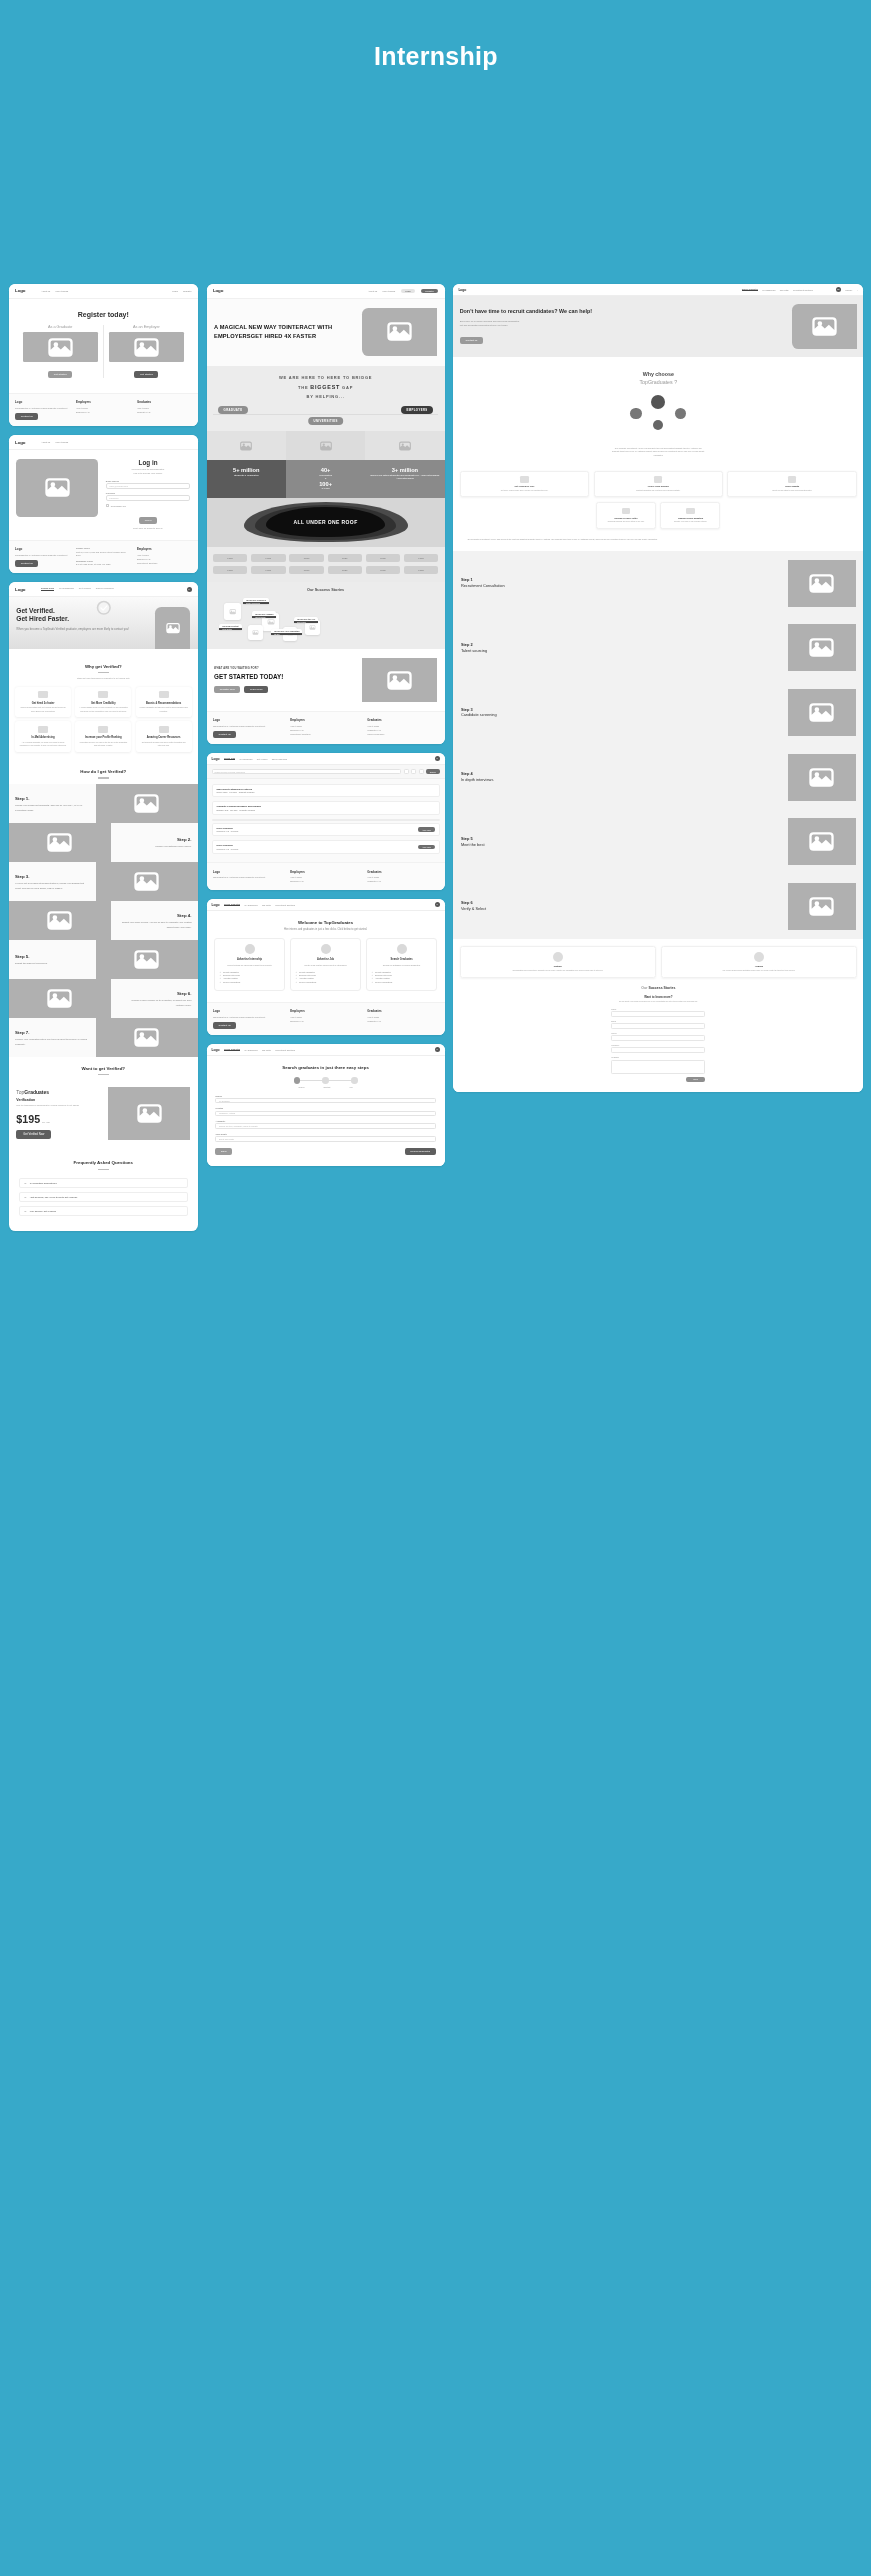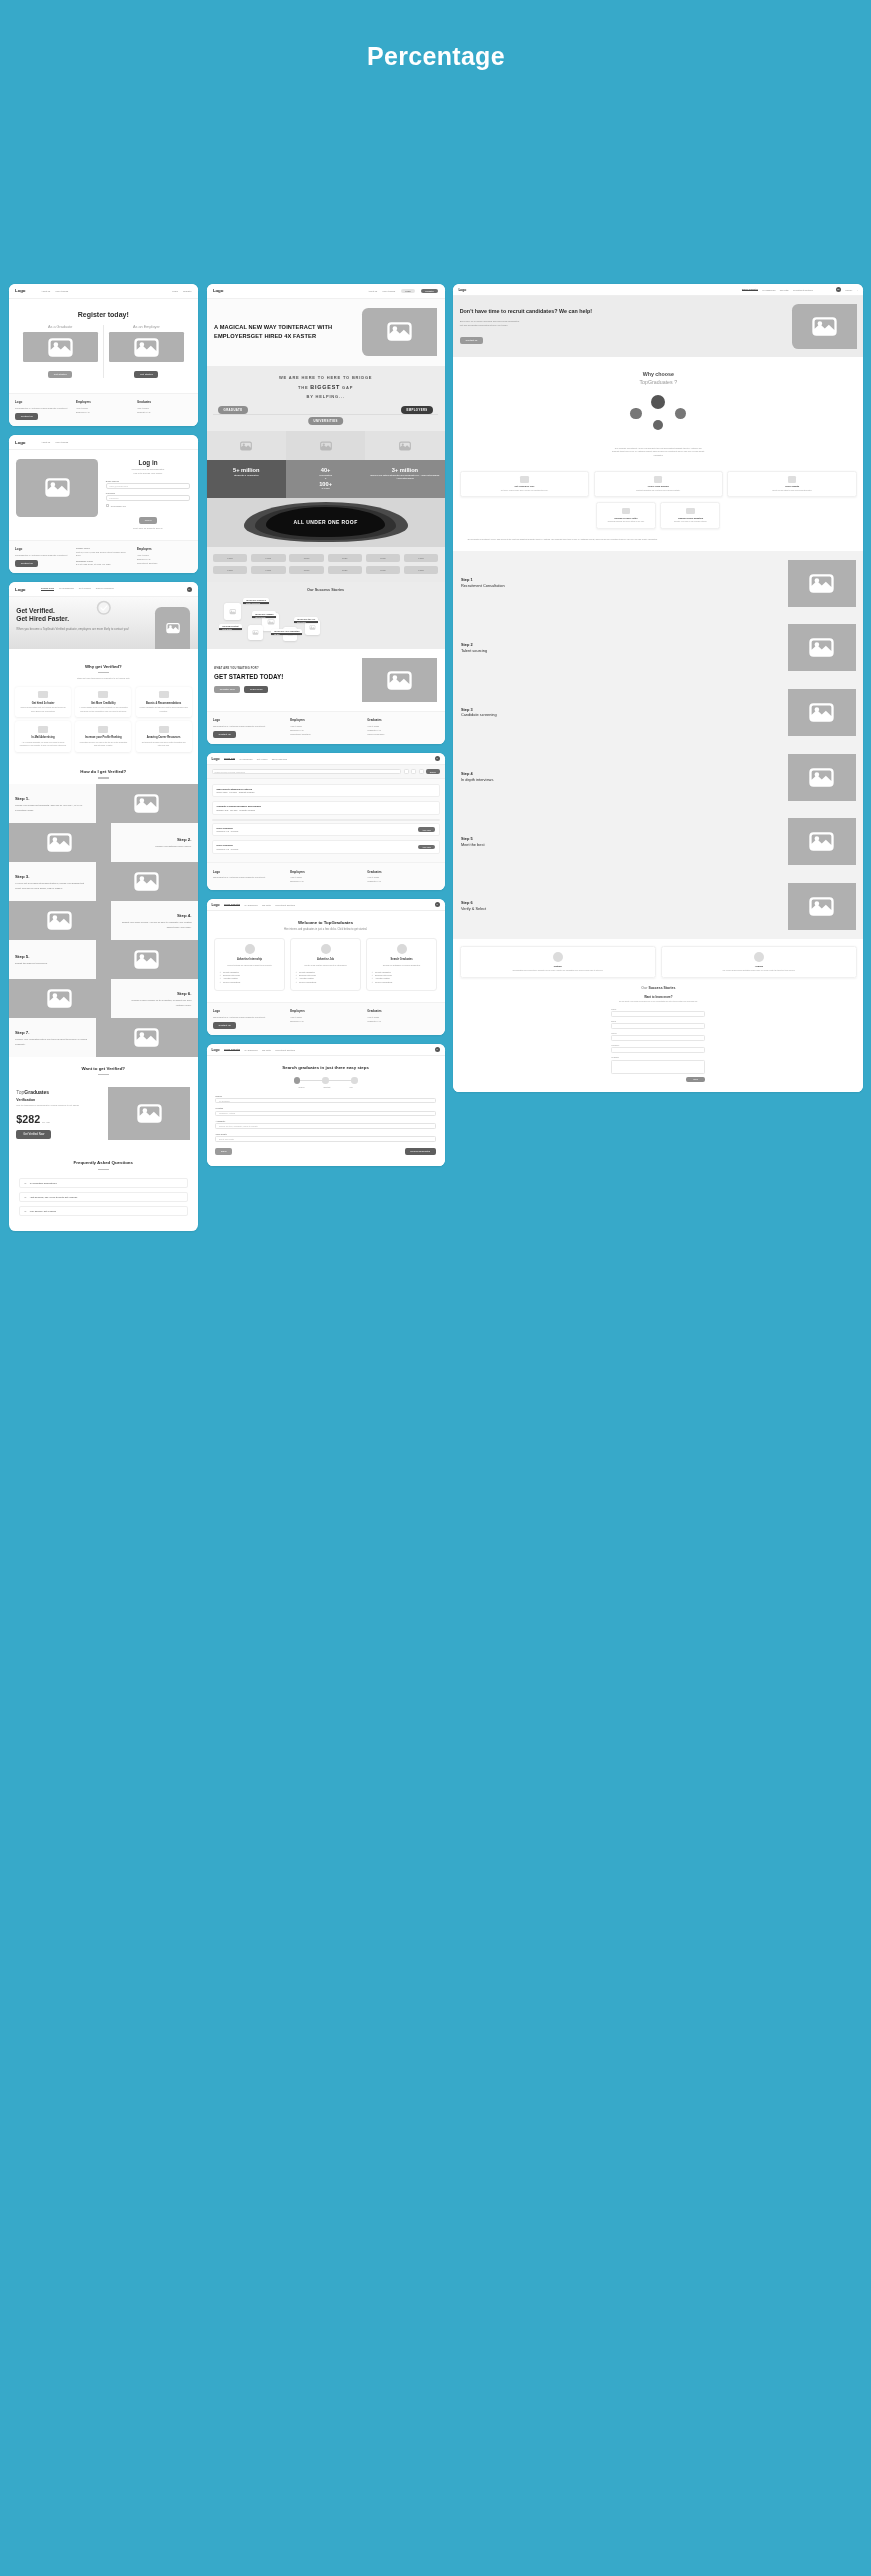--- a/index.html
+++ b/index.html
@@ -242,21 +242,21 @@
   .know { text-align:center; }
   .know h4 { font-size:2.9px; font-weight:bold; color:#3b3b3b; margin-bottom:1.9px; }
   .know p { font-size:1.8px; color:#a2a2a2; line-height:1.7; margin-bottom:4.4px; }
   .know .fi { border:0.6px solid #e6e6e6; border-radius:1.3px; height:5.7px; margin-bottom:3.1px; }
   .know .fi.big { height:14px; }
   .know .sendbtn { background:#8e8e8e; color:#fff; font-size:2px; padding:1.9px 7.5px; border-radius:1.9px; display:inline-block; float:right; }
 </style>
 </head>
 <body>
 
-<div class="page-title">Percentage</div>
+<div class="page-title">Internship</div>
 
 <div class="cols">
 
   <div class="col col-1">
 
     <div class="card">
       <div class="navbar">
         <span class="logo">Logo</span>
         <span class="navlinks">
           <span>About us</span>
@@ -543,21 +543,21 @@
       <div class="sec-head">
         <div class="t">Want to get Verified?</div>
         <div class="dash"></div>
       </div>
 
       <div class="price-wrap">
         <div class="price-left">
           <div class="tg-logo"><span>Top</span><b>Graduates</b></div>
           <h4>Verification</h4>
           <p>Join the thousands of TopGraduates Verified members to get ahead!</p>
-          <div class="price-big"><span>$282</span><small>Per Year</small></div>
+          <div class="price-big"><span>$195</span><small>Per Year</small></div>
           <div class="btn-dark" style="margin-top:5px;font-size:2.8px;padding:2.5px 7px">Get Verified Now</div>
         </div>
         <div class="price-img">
             <span class="ph-icon">
               <svg viewBox="0 0 100 100">
                 <path fill="#fff" d="M22 18h56a14 14 0 0 1 14 14v36a14 14 0 0 1-14 14H22A14 14 0 0 1 8 68V32a14 14 0 0 1 14-14zm0 8a6 6 0 0 0-6 6v26l18-17 17 16 14-13 19 18V32a6 6 0 0 0-6-6H22zm12 6a8 8 0 1 1 0 16 8 8 0 0 1 0-16z"></path>
               </svg>
             </span>
           </div>
       </div>

